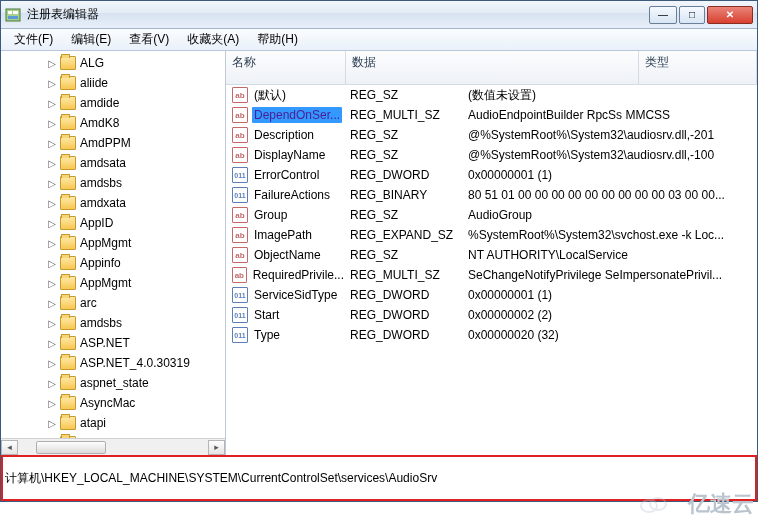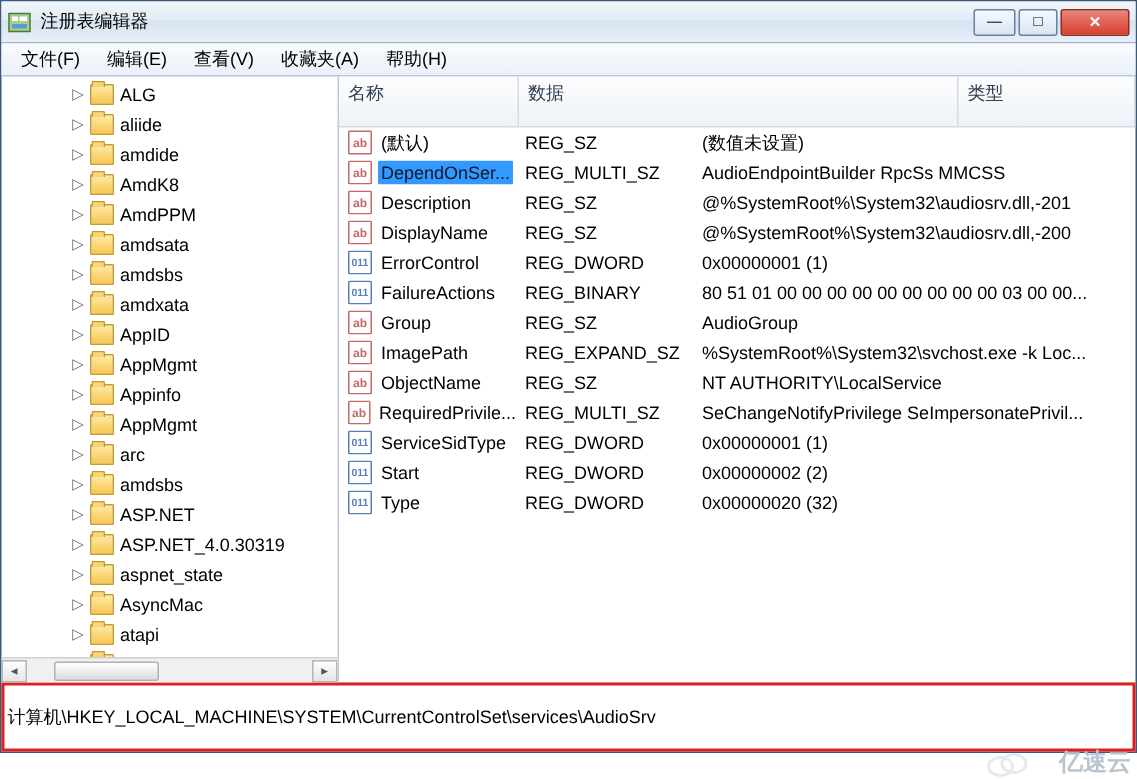--- a/index.html
+++ b/index.html
@@ -120,21 +120,21 @@
     color:#2c3e50; cursor:pointer;
   }
   .col-name { width: 120px; }
   .col-type { width: 118px; }
   .col-data { flex:1; }
   .list-body { flex:1; overflow:hidden; }
   .row {
     display:flex; height:20px; align-items:center;
   }
   .row.sel .cell-name-inner {
-    background:#3399ff; color:#0f172a;
+    background:#3399ff; color:#4c1d95;
   }
   .cell-name {
     width:120px; padding-left:6px; display:flex; align-items:center;
     white-space:nowrap; overflow:hidden;
   }
   .cell-name-inner{ padding:1px 2px; border-radius:1px;}
   .cell-type { width:118px; padding-left:4px; white-space:nowrap; overflow:hidden;}
   .cell-data { flex:1; padding-left:4px; white-space:nowrap; overflow:hidden; text-overflow:ellipsis;}
   .val-icon {
     width:16px;height:16px;display:inline-flex;align-items:center;justify-content:center;
@@ -144,21 +144,21 @@
   .val-icon.str { border-color:#c26a6a; background:#fff; color:#c26a6a;}
   .val-icon.bin { border-color:#5a7fb8; background:#fff; color:#5a7fb8; font-size:7px;}
   .statusbar {
     border-top: 1px solid #c0c9d5;
     padding: 14px 4px;
     outline: 2px solid #e02020;
     outline-offset: -2px;
   }
   .watermark {
     position:absolute; right:4px; bottom:0px;
-    color:#b9c4cf; font-size:16px; font-weight:bold;
+    color:#b9c4cf; font-size:22px; font-weight:bold;
     display:flex;align-items:center;gap:21px;
     pointer-events:none;
   }
   .watermark svg { opacity:0.35;}
 </style>
 </head>
 <body>
 
 <div class="window">
 
@@ -334,21 +334,21 @@
             </div>
             <div class="cell-type">REG_SZ</div>
             <div class="cell-data">@%SystemRoot%\System32\audiosrv.dll,-201</div>
           </div>
           <div class="row">
             <div class="cell-name">
               <span class="val-icon str">ab</span>
               <span class="cell-name-inner">DisplayName</span>
             </div>
             <div class="cell-type">REG_SZ</div>
-            <div class="cell-data">@%SystemRoot%\System32\audiosrv.dll,-200</div>
+            <div class="cell-data">@%SystemRoot%\System32\audiosrv.dll,-100</div>
           </div>
           <div class="row">
             <div class="cell-name">
               <span class="val-icon bin">011</span>
               <span class="cell-name-inner">ErrorControl</span>
             </div>
             <div class="cell-type">REG_DWORD</div>
             <div class="cell-data">0x00000001 (1)</div>
           </div>
           <div class="row">

